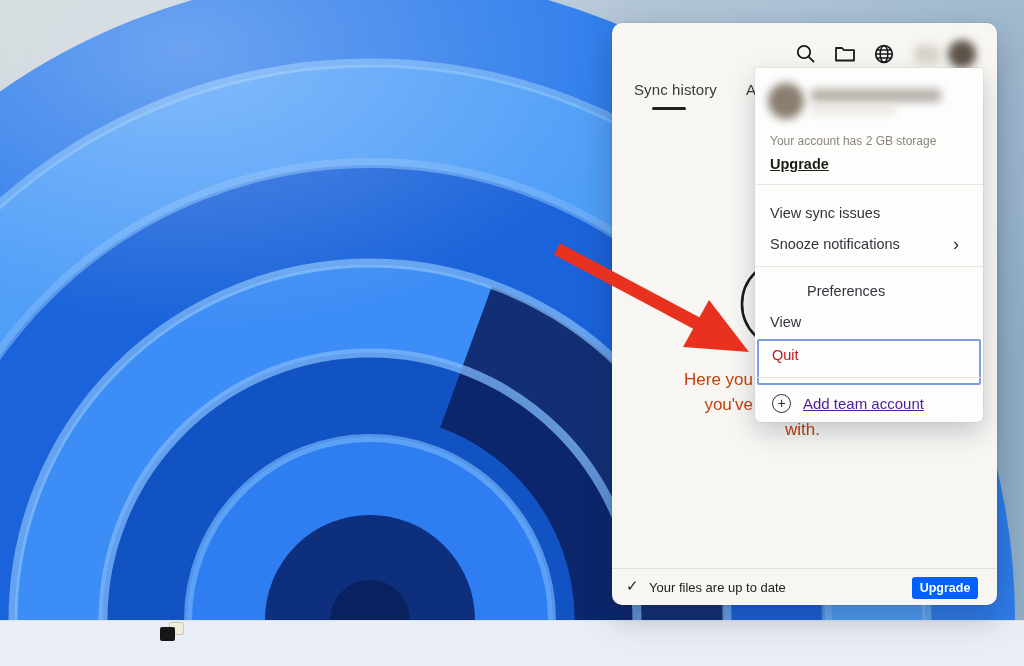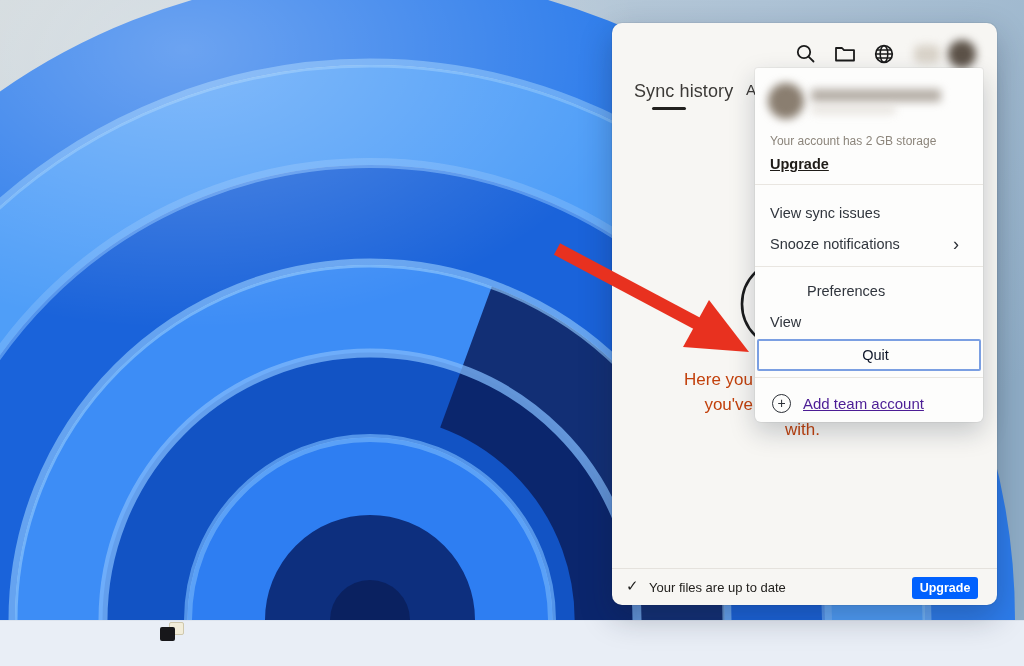--- a/index.html
+++ b/index.html
@@ -19,21 +19,21 @@
   .taskview .tv-dark { position:absolute; left:0; top:5px; width:15px; height:14px;
                        background:#17171a; border-radius:2px; }
 
   
   #panel { position:absolute; left:612px; top:23px; width:385px; height:582px;
            background:#f7f6f3; border-radius:10px;
            box-shadow:0 12px 32px rgba(20,30,50,.28), 0 0 0 1px rgba(0,0,0,.05);
            z-index:10; }
   .hdr-icon { position:absolute; cursor:pointer; }
   .blur-blob { filter:blur(4px); }
-  #tab-active { position:absolute; left:22px; top:58px; font-size:18px; color:#3c3a37;
+  #tab-active { position:absolute; left:22px; top:58px; font-size:15px; color:#3c3a37;
                 letter-spacing:.1px; }
   #tab-underline { position:absolute; left:40px; top:84px; width:34px; height:3px;
                    background:#21201e; border-radius:2px; }
   #tab-partial { position:absolute; left:134px; top:58px; font-size:15px; color:#3c3a37; }
   #empty-arc { position:absolute; left:126px; top:233px; }
   .frag { position:absolute; font-size:17px; color:#c2410c; }
   #frag1 { right:244px; top:347px; }
   #frag2 { right:244px; top:372px; }
   #frag3 { left:173px; top:397px; }
   #footer-divider { position:absolute; left:0; top:545px; width:100%; height:1px;
@@ -55,24 +55,24 @@
                     border-radius:3px; background:#b5aea6; filter:blur(4px); }
   #menu .sub-bar { position:absolute; left:56px; top:38px; width:85px; height:8px;
                    border-radius:3px; background:#d8d2ca; filter:blur(4px); opacity:.6; }
   #menu .storage { position:absolute; left:15px; top:66px; font-size:12px; color:#8c857b; }
   #menu .upg-link { position:absolute; left:15px; top:88px; font-size:14.5px; font-weight:bold;
                     color:#1f1c18; text-decoration:underline; cursor:pointer; }
   .m-div { position:absolute; left:0; width:228px; height:1px; background:#e9e6e1; }
   .m-item { position:absolute; left:0; width:216px; height:31px; line-height:31px;
             padding-left:15px; font-size:14.5px; color:#30353d; cursor:pointer; }
   .m-chevron { position:absolute; right:12px; top:0; font-size:18px; color:#2b2f36; }
-  #quit-box { position:absolute; left:2px; top:271px; width:224px; height:32px;
+  #quit-box { position:absolute; left:2px; top:271px; width:224px; height:46px;
               border:2px solid #7b9fe2; border-radius:2px; background:#fdfdfc;
-              line-height:28px; padding-left:13px; font-size:14.5px; color:#0f172a;
-              cursor:pointer;text-align:center; }
+              line-height:28px; padding-left:13px; font-size:14.5px; color:#b91c1c;
+              cursor:pointer; }
   #add-team { position:absolute; left:0; top:316px; width:228px; height:38px;
               display:flex; align-items:center; padding-left:17px; gap:12px; cursor:pointer; }
   #add-team .plus-circle { width:19px; height:19px; border:1.6px solid #2b2f36;
                            border-radius:50%; text-align:center; line-height:16px;
                            font-size:14px; color:#2b2f36; }
   #add-team .at-label { font-size:15px; color:#4c1d95;text-decoration:underline; }
 
   
   #arrow { position:absolute; left:540px; top:235px; z-index:40; pointer-events:none; }
   #watermark { position:absolute; left:989px; top:562px; z-index:45; font-size:11px;

